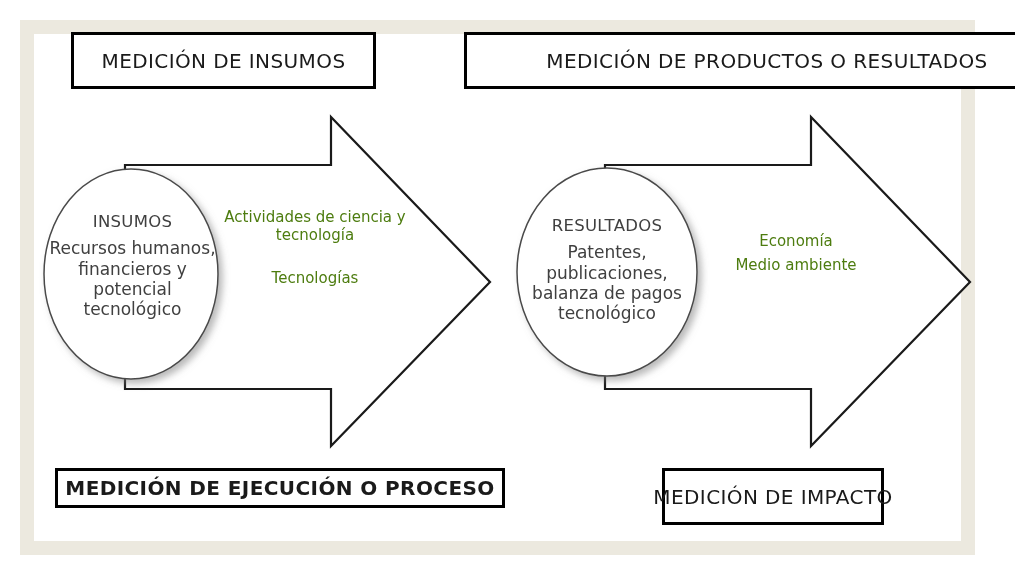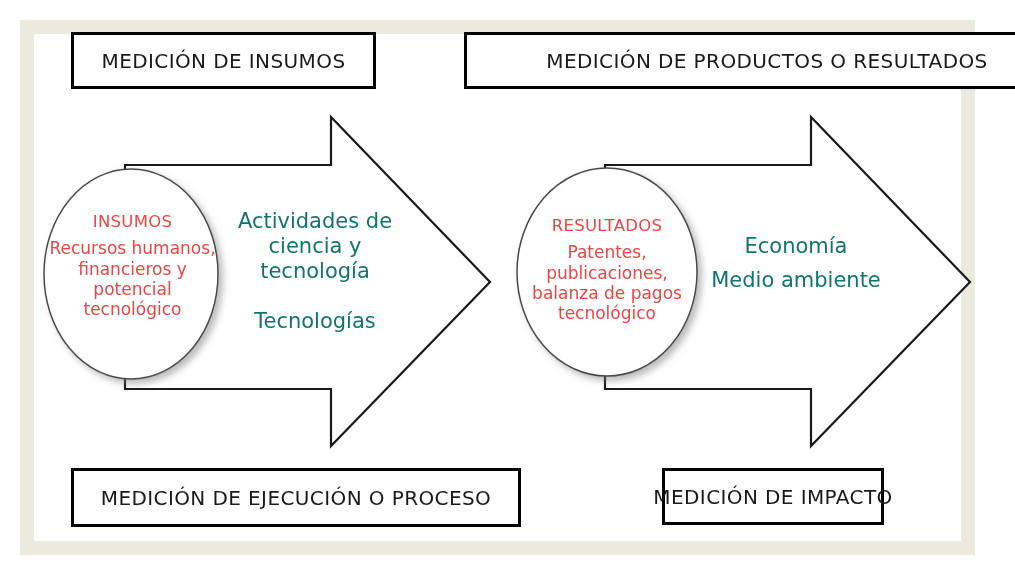--- a/index.html
+++ b/index.html
@@ -51,48 +51,48 @@
     align-items: center;
     justify-content: center;
     color: #1a1a1a;
     font-size: 20px;
     letter-spacing: 0.4px;
     white-space: nowrap;
   }
 
   #box-insumos      { left: 71px;  top: 32px;  width: 305px; height: 57px; }
   #box-productos    { left: 464px; top: 32px;  width: 606px; height: 57px; }
-  #box-ejecucion    { left: 71px;  top: 468px; width: 450px; height: 59px; }
+  #box-ejecucion    { left: 55px;  top: 468px; width: 450px; height: 40px; font-weight: bold; }
   #box-impacto      { left: 662px; top: 468px; width: 222px; height: 57px; }
 
   
   .txt {
     position: absolute;
     text-align: center;
-    color: #ef4444;
+    color: #404040;
     line-height: 1.18;
   }
 
   .ellipse-text {
     width: 175px;
     font-size: 17px;
   }
   .ellipse-title {
     font-size: 16.5px;
     letter-spacing: 0.3px;
     margin-bottom: 7px;
     white-space: nowrap;
   }
 
   #txt-insumos   { left: 45px;  top: 212px; }
   #txt-productos { left: 518px; top: 216px; width: 178px; }
 
   .arrow-text {
-    font-size: 21px;
-    color: #0f766e;
+    font-size: 15px;
+    color: #4d7c0f;
   }
   #txt-arrow1 { left: 224px; top: 209px; width: 182px; }
   #txt-arrow1 .gap { display: block; height: 26px; }
   #txt-arrow2 { left: 690px; top: 229px; width: 212px; line-height: 1.62; }
 </style>
 </head>
 <body>
 
 <div id="canvas">
 

